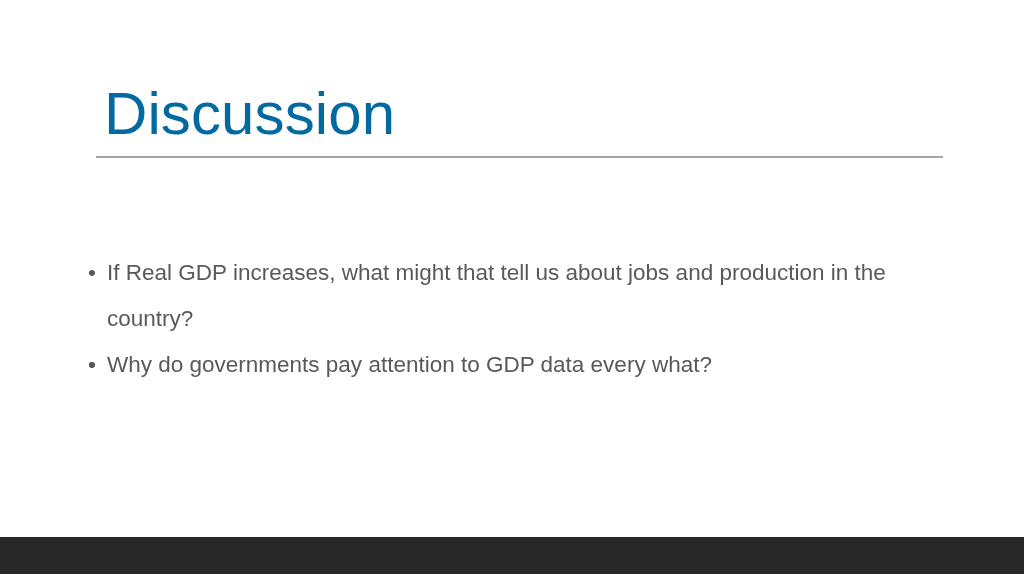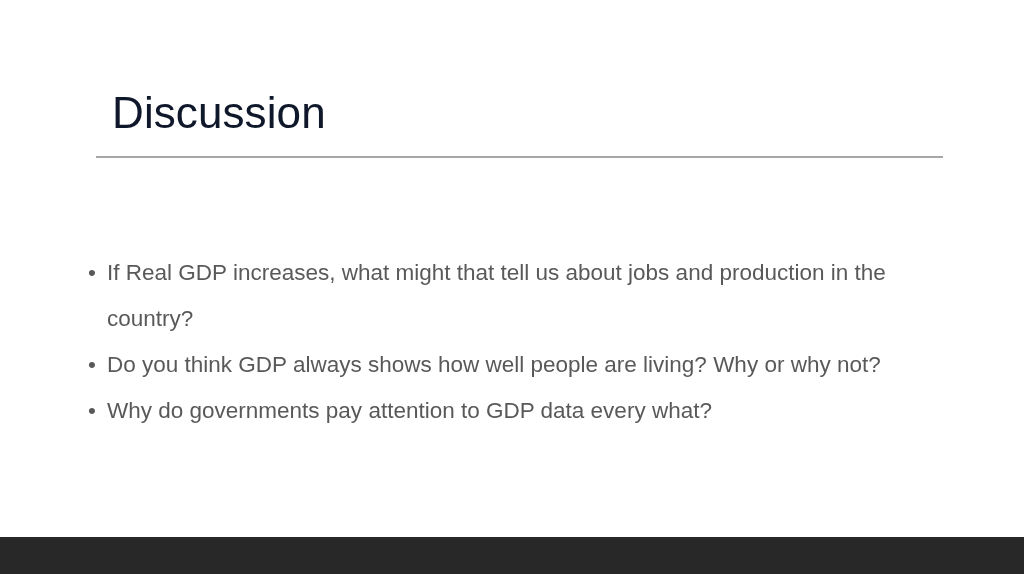--- a/index.html
+++ b/index.html
@@ -25,27 +25,27 @@
 
   
   .title-block {
     position: absolute;
     left: 96px;
     top: 74px;
     width: 848px;
   }
 
   .slide-title {
-    margin: 16px;
+    margin: 8px;
     font-family: "Liberation Sans", "DejaVu Sans", sans-serif;
-    font-size: 44px;
+    font-size: 60px;
     font-weight: 300;
     line-height: 1.05;
     letter-spacing: 0.1px;
-    color: #0f172a;
+    color: #0369a1;
     white-space: nowrap;
   }
 
   
   .title-rule {
     position: absolute;
     left: 96px;
     top: 156px;
     width: 847px;
     height: 2px;
@@ -109,21 +109,20 @@
   <div class="title-rule"></div>
 
   <div class="body-block">
     <ul class="bullet-list">
       <li class="bullet-item">
         <span class="bullet-glyph">•</span>
         <span class="bullet-text">If Real GDP increases, what might that tell us about jobs and production in the country?</span>
       </li>
       <li class="bullet-item">
         <span class="bullet-glyph">•</span>
-        <span class="bullet-text">Do you think GDP always shows how well people are living? Why or why not?</span>
       </li>
       <li class="bullet-item">
         <span class="bullet-glyph">•</span>
         <span class="bullet-text">Why do governments pay attention to GDP data every what?</span>
       </li>
     </ul>
   </div>
 
   <div class="footer-band"></div>
 

